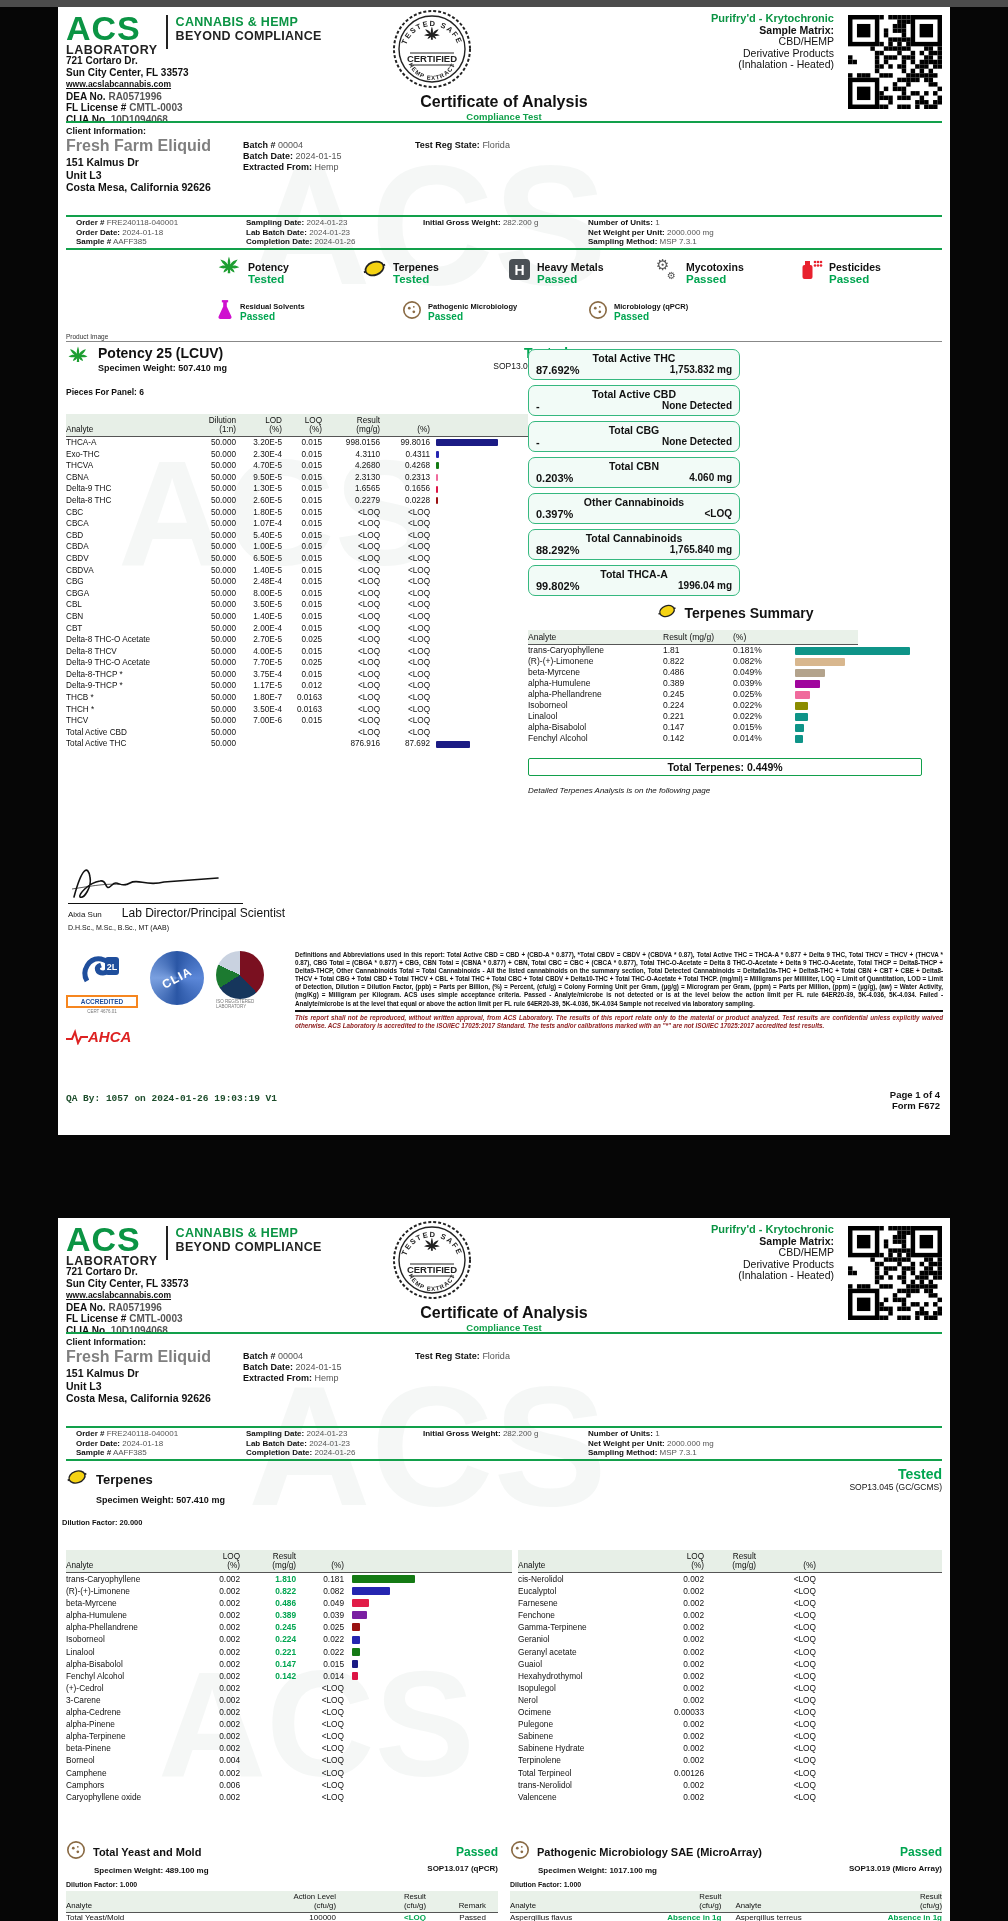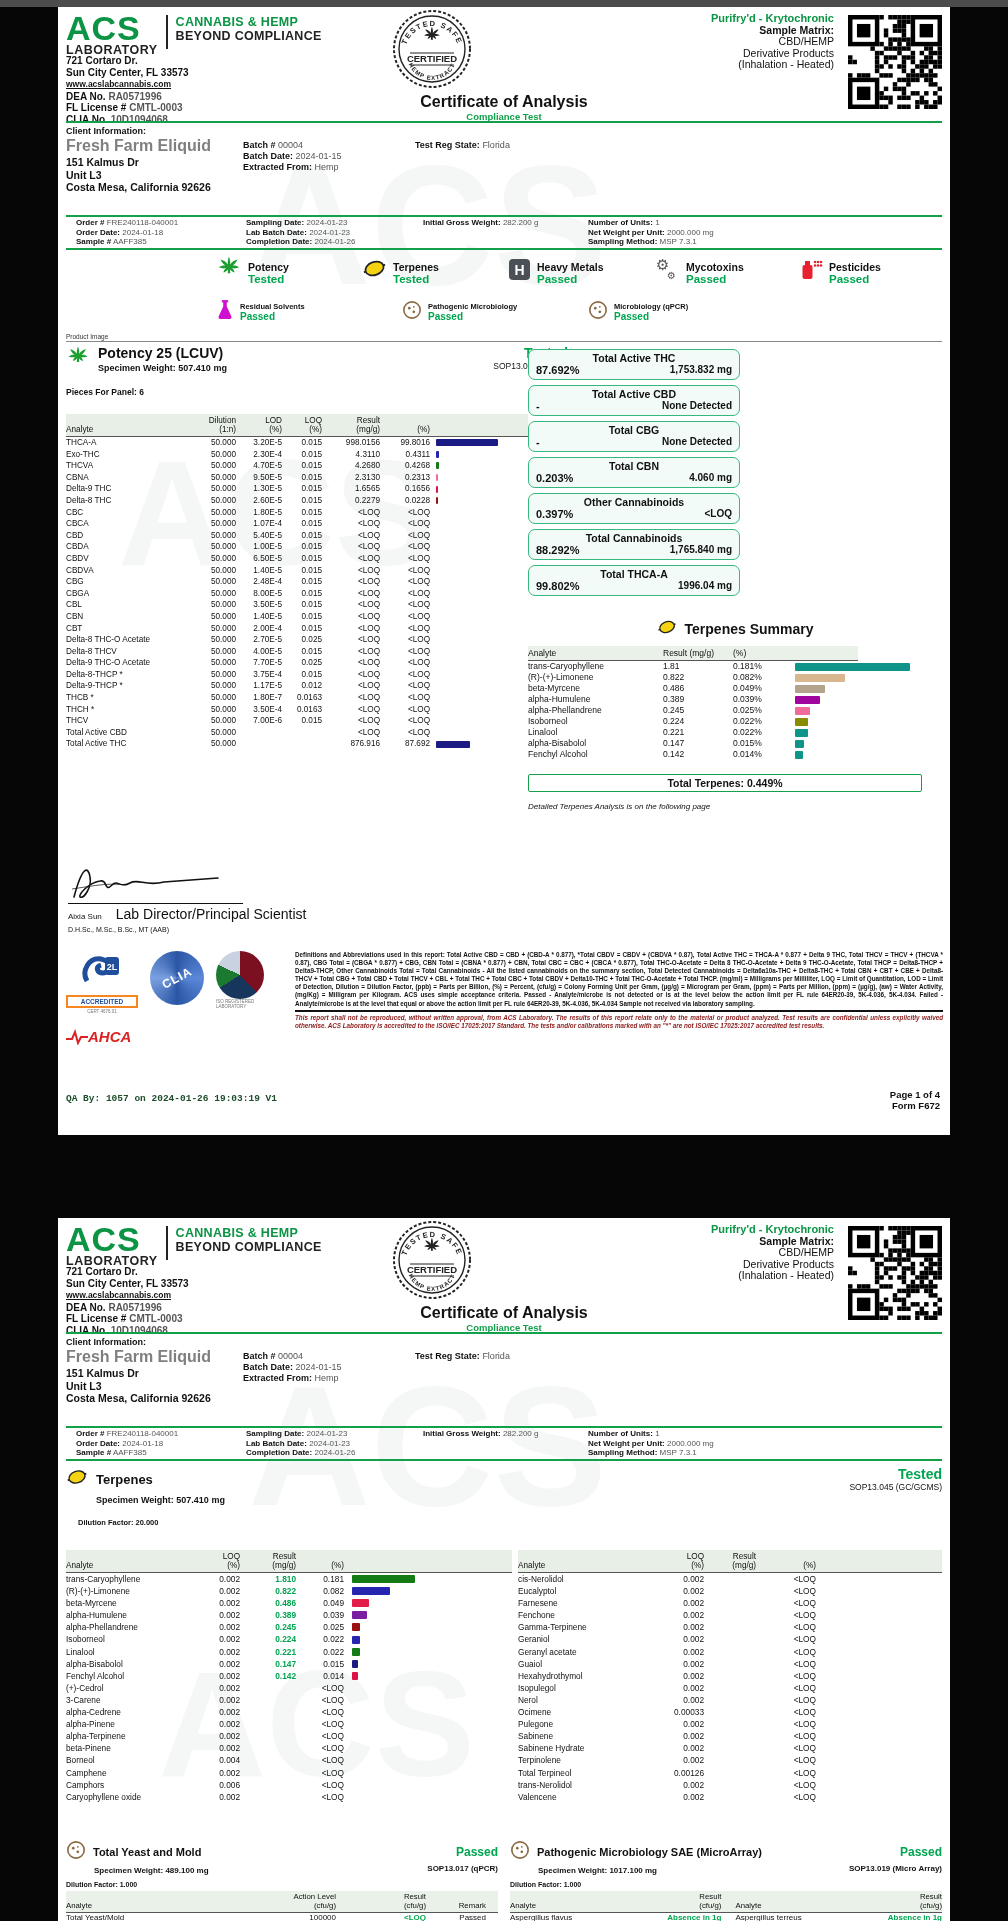--- a/index.html
+++ b/index.html
@@ -97,37 +97,37 @@
   .psumhead{display:flex;justify-content:center;align-items:center;font-size:13px;font-weight:bold}
   .psumhead .ic{margin-right:8px}
   .sumwrap{display:flex;flex-wrap:wrap;margin-top:4px}
   .sumbox{width:196px;border:1.3px solid #35b87f;border-radius:7px;background:#f2fbf7;
           margin:0 5px 5px 0;padding:2px 7px 3px 7px}
   .sb-t{text-align:center;font-size:10.5px;font-weight:bold}
   .sb-r{display:flex;justify-content:space-between;font-weight:bold}
   .sb-l{font-size:11px}.sb-v{font-size:10px}
 
   
-  .terpsum{margin-top:16px}
+  .terpsum{margin-top:0}
   .tshead{display:flex;justify-content:center;align-items:center;font-size:14px;font-weight:bold}
   .tshead .ic{margin-right:8px}
   .ts-thead{display:flex;background:#e9f1e9;border-bottom:1px solid #555;font-size:8.5px;
             padding:2px 0;margin-top:6px;width:330px}
   .ts-row{display:flex;font-size:8.5px;line-height:11px;height:11px;align-items:center}
   .ts-an{width:135px}.ts-res{width:70px}.ts-pct{width:62px}
   .ts-bar{flex:1;display:flex;align-items:center}
   .totbox{width:392px;border:1.6px solid #12a04b;border-radius:2px;text-align:center;
           font-size:10.5px;font-weight:bold;padding:2px 0;margin-top:14px}
   .terpnote{font-size:8px;font-style:italic;margin-top:10px}
 
   
   .sig{position:absolute;top:852px;left:10px}
   .sigline{width:175px;border-top:1.5px solid #111;margin-top:-4px}
   .signames{font-size:8px;margin-top:2px}
-  .signames b{font-size:14px;margin-left:14px;font-weight:normal}
+  .signames b{font-size:12px;margin-left:20px;font-weight:normal}
   .sigcred{font-size:7px;margin-top:4px}
   .logos{position:absolute;top:944px;left:8px;width:222px}
   .logorow{display:flex;align-items:flex-start}
   .a2la{width:72px;text-align:center}
   .accbox{border:2px solid #f6861f;color:#1f4e9c;font-weight:bold;font-size:6.5px;padding:1px 2px;margin-top:2px}
   .logocap{font-size:4.5px;color:#777;margin-top:1px}
   .cliac{width:54px;height:54px;border-radius:50%;background:conic-gradient(#2a56a5,#5b87d8,#2a56a5,#7aa0e0,#2a56a5);
          display:flex;align-items:center;justify-content:center;margin:0 12px}
   .cliat{color:#fff;font-weight:bold;font-size:12px;transform:rotate(-28deg);letter-spacing:1px}
   .isoc{width:48px;height:48px;border-radius:50%;
@@ -142,21 +142,21 @@
       font-size:9.5px;font-weight:bold;color:#1d4d2b}
   .pageno{position:absolute;top:1082px;right:10px;text-align:right;font-size:9.5px;font-weight:bold;line-height:11px}
 
   
   .t2head{position:absolute;top:248px;left:8px;right:8px}
   .t2row1{display:flex;align-items:center}
   .t2row1 .ic{margin-right:8px}
   .t2title{font-size:13px;font-weight:bold}
   .t2spec{font-size:9px;font-weight:bold;margin:3px 0 0 30px}
   .t2right{position:absolute;right:0;top:0;text-align:right}
-  .t2dil{position:absolute;top:300px;left:20px;font-size:7.5px;font-weight:bold}
+  .t2dil{position:absolute;top:300px;left:4px;font-size:7.5px;font-weight:bold}
   .t2table{position:absolute;top:332px;left:8px;right:8px}
   .t2l{position:absolute;left:0;top:0;width:446px}
   .t2r{position:absolute;left:452px;right:0;top:0}
   .t2 .thead{font-size:8.2px}
   .t2row{display:flex;font-size:8.3px;line-height:12.1px;height:12.1px;align-items:center}
   .g-an{width:118px}.g-loq{width:56px;text-align:right}.g-res{width:56px;text-align:right}
   .g-pct{width:48px;text-align:right}.g-bar{width:80px;padding-left:8px;display:flex;align-items:center}
   .h-an{width:128px}.h-loq{width:58px;text-align:right}.h-res{width:52px;text-align:right}.h-pct{width:60px;text-align:right}
   .resg{color:#00a550;font-weight:bold}
   .microzone{position:absolute;top:622px;left:8px;right:8px}

